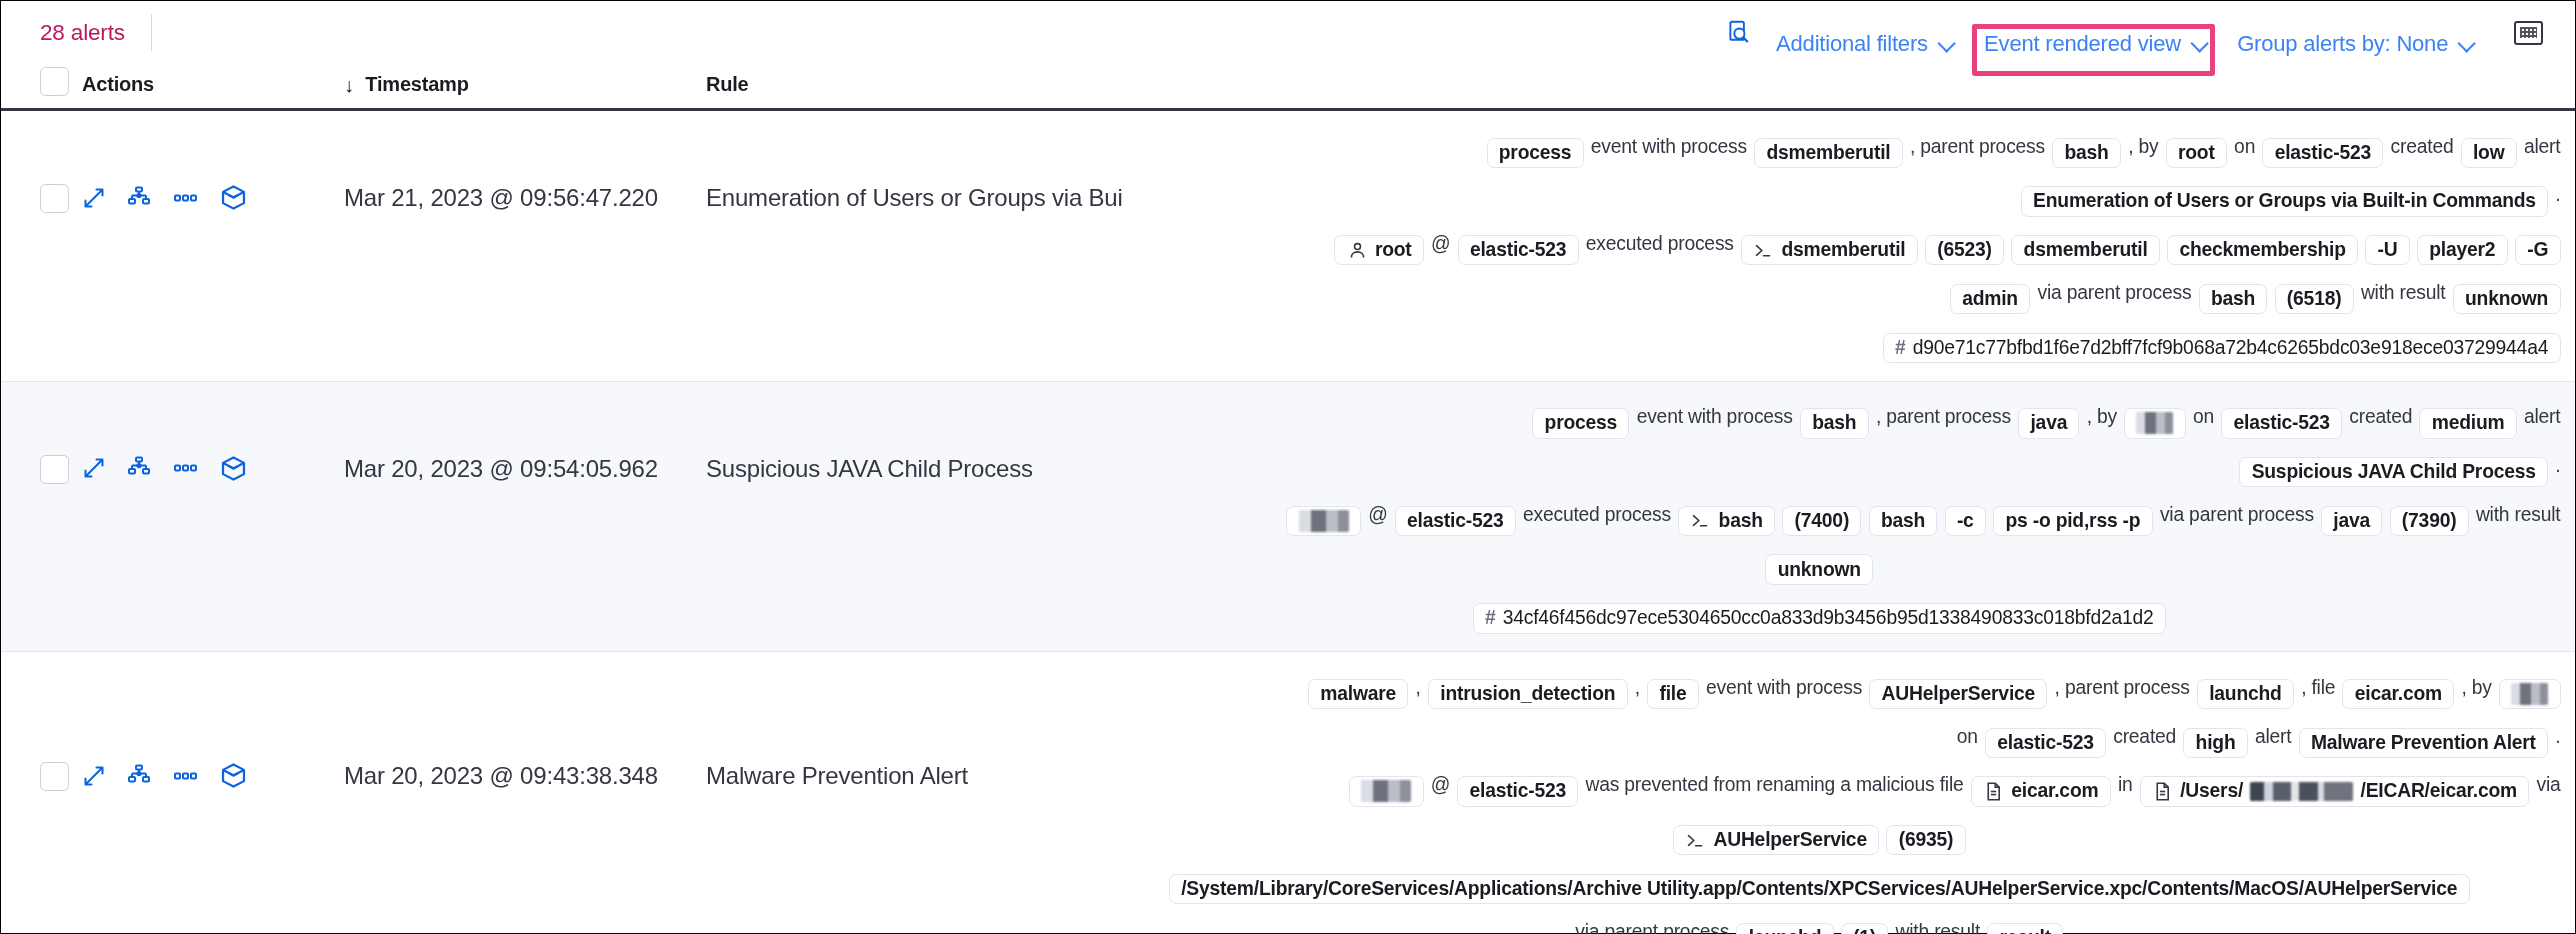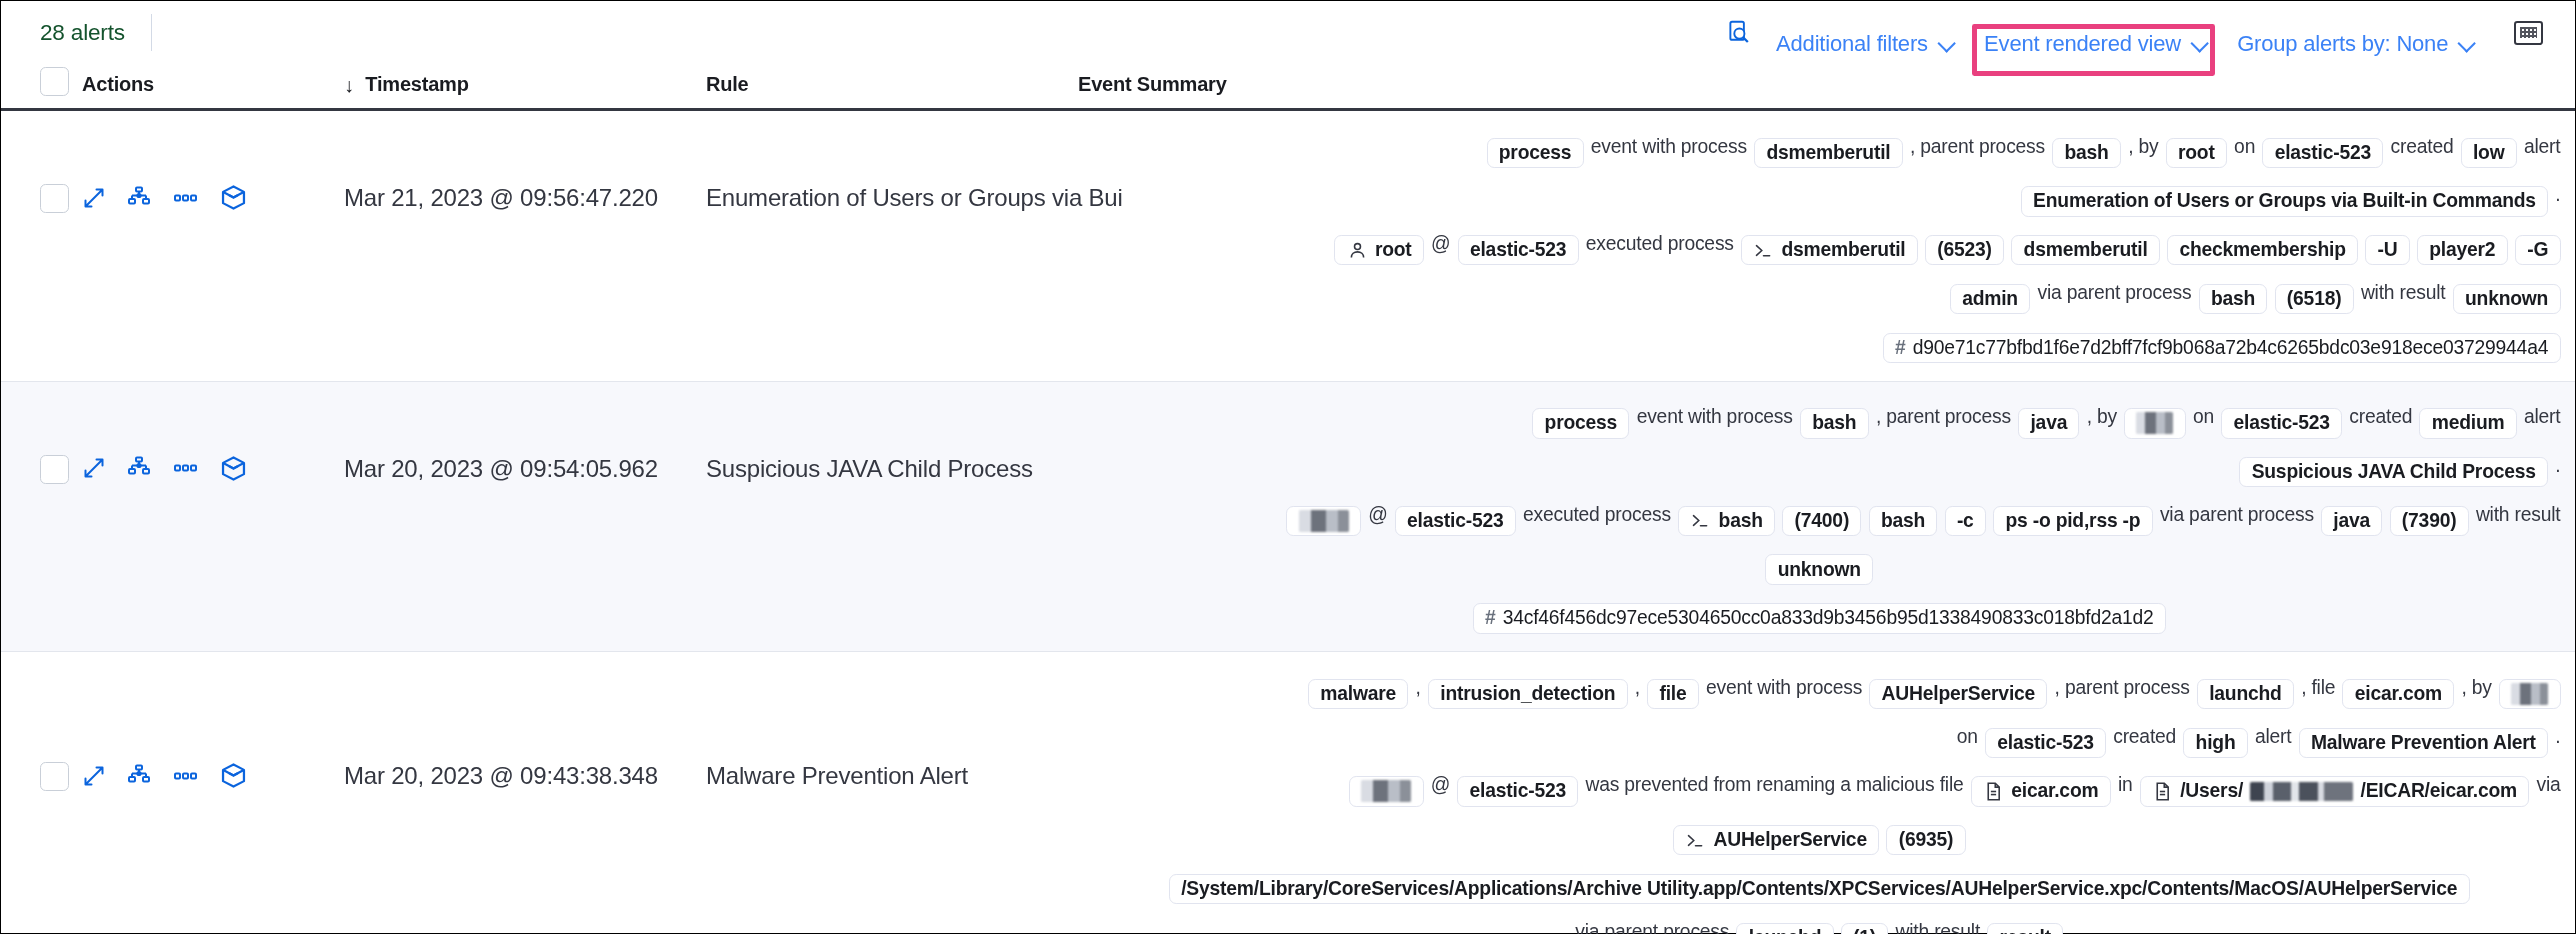--- a/index.html
+++ b/index.html
@@ -22,21 +22,21 @@
   .toolbar {
     position: relative;
     height: 63px;
     display: flex;
     align-items: center;
     padding: 0 32px 0 39px;
   }
   .alert-count {
     font-size: 22.6px;
     font-weight: 400;
-    color: #14532d;
+    color: #be185d;
     letter-spacing: -0.2px;
   }
   .vdiv {
     width: 0.8px; height: 37px;
     background: #d3dae6;
     margin: 0 1.6px 0 26px;
   }
   .toolbar-right {
     margin-left: auto;
     display: flex;
@@ -245,21 +245,20 @@
   <div class="thead">
     <div class="col-check">
         <div class="cbox"></div>
       </div>
     <div class="col-actions th">Actions</div>
     <div class="col-ts">
       <span class="sort-arrow">↓</span>
       <span class="th">Timestamp</span>
     </div>
     <div class="col-rule th">Rule</div>
-    <div class="col-sum th">Event Summary</div>
   </div>
 
   <div id="rows">
       <div class="row">
         <div class="row-left">
           <div class="col-check" style="padding-top: 73px;">
             <div class="cbox"></div>
           </div>
           <div class="col-actions" style="padding-top: 73px;">
             <div class="icons">

